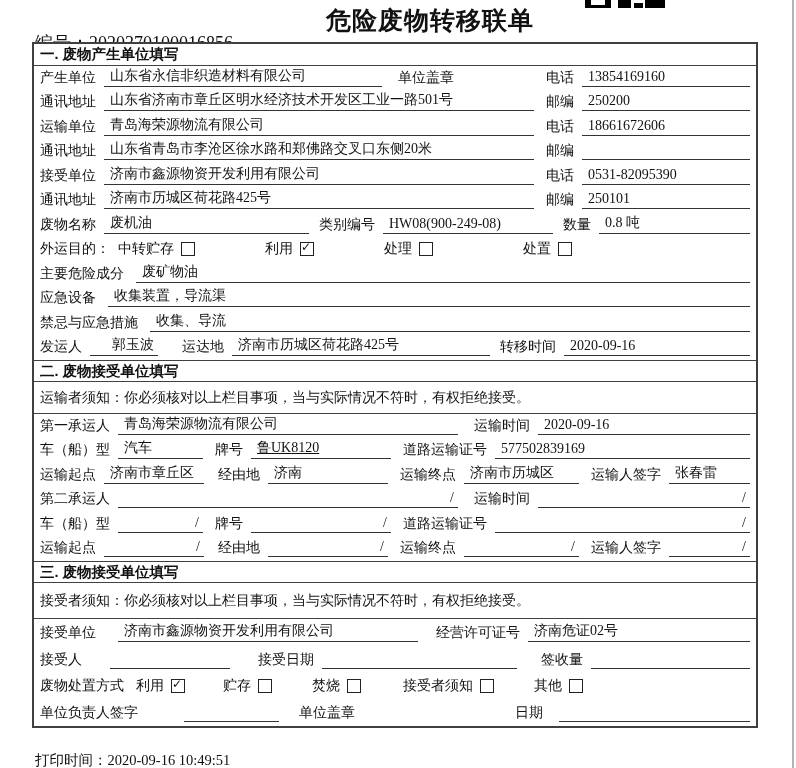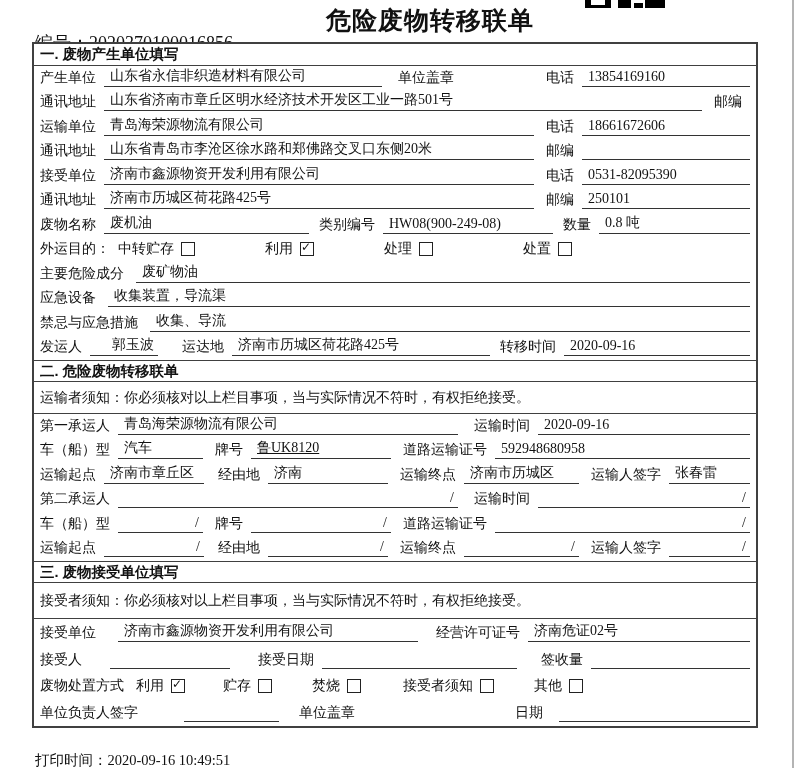--- a/index.html
+++ b/index.html
@@ -93,20 +93,21 @@
           <span class="fvalue" style="width: 278px;">山东省永信非织造材料有限公司</span>
           <span class="ftext" style="margin-left: 16px;">单位盖章</span>
           <span class="gap fill"></span>
           <span class="flabel">电话</span>
           <span class="fvalue" style="width: 168px;">13854169160</span>
         </div>
         <div class="frow">
           <span class="flabel">通讯地址</span>
           <span class="fvalue fill">山东省济南市章丘区明水经济技术开发区工业一路501号</span>
           <span class="flabel" style="margin-left: 12px;">邮编</span>
+          <span class="fvalue" style="width: 168px;">250200</span>
         </div>
         <div class="frow">
           <span class="flabel">运输单位</span>
           <span class="fvalue fill">青岛海荣源物流有限公司</span>
           <span class="flabel" style="margin-left: 12px;">电话</span>
           <span class="fvalue" style="width: 168px;">18661672606</span>
         </div>
         <div class="frow">
           <span class="flabel">通讯地址</span>
           <span class="fvalue fill">山东省青岛市李沧区徐水路和郑佛路交叉口东侧20米</span>
@@ -172,37 +173,37 @@
         <div class="frow">
           <span class="flabel">发运人</span>
           <span class="fvalue center" style="width: 68px;">郭玉波</span>
           <span class="flabel" style="margin-left: 24px;">运达地</span>
           <span class="fvalue" style="width: 258px;">济南市历城区荷花路425号</span>
           <span class="flabel" style="margin-left: 10px;">转移时间</span>
           <span class="fvalue fill">2020-09-16</span>
         </div>
       </div>
       <div class="section sec2">
-        <div class="sec-header bt">二. 危险废物转移联单</div>
+        <div class="sec-header bt">二. 废物接受单位填写</div>
         <div class="notice-row">
           <span>运输者须知：你必须核对以上栏目事项，当与实际情况不符时，有权拒绝接受。</span>
         </div>
         <div class="frow">
           <span class="flabel">第一承运人</span>
           <span class="fvalue" style="width: 340px;">青岛海荣源物流有限公司</span>
           <span class="flabel" style="margin-left: 16px;">运输时间</span>
           <span class="fvalue fill">2020-09-16</span>
         </div>
         <div class="frow">
           <span class="flabel">车（船）型</span>
           <span class="fvalue" style="width: 85px;">汽车</span>
           <span class="flabel" style="margin-left: 12px;">牌号</span>
           <span class="fvalue" style="width: 140px; text-decoration: underline;">鲁UK8120</span>
           <span class="flabel" style="margin-left: 12px;">道路运输证号</span>
-          <span class="fvalue fill">592948680958</span>
+          <span class="fvalue fill">577502839169</span>
         </div>
         <div class="frow">
           <span class="flabel">运输起点</span>
           <span class="fvalue" style="width: 100px;">济南市章丘区</span>
           <span class="flabel" style="margin-left: 14px;">经由地</span>
           <span class="fvalue" style="width: 120px;">济南</span>
           <span class="flabel" style="margin-left: 12px;">运输终点</span>
           <span class="fvalue" style="width: 115px;">济南市历城区</span>
           <span class="flabel" style="margin-left: 12px;">运输人签字</span>
           <span class="fvalue fill">张春雷</span>

